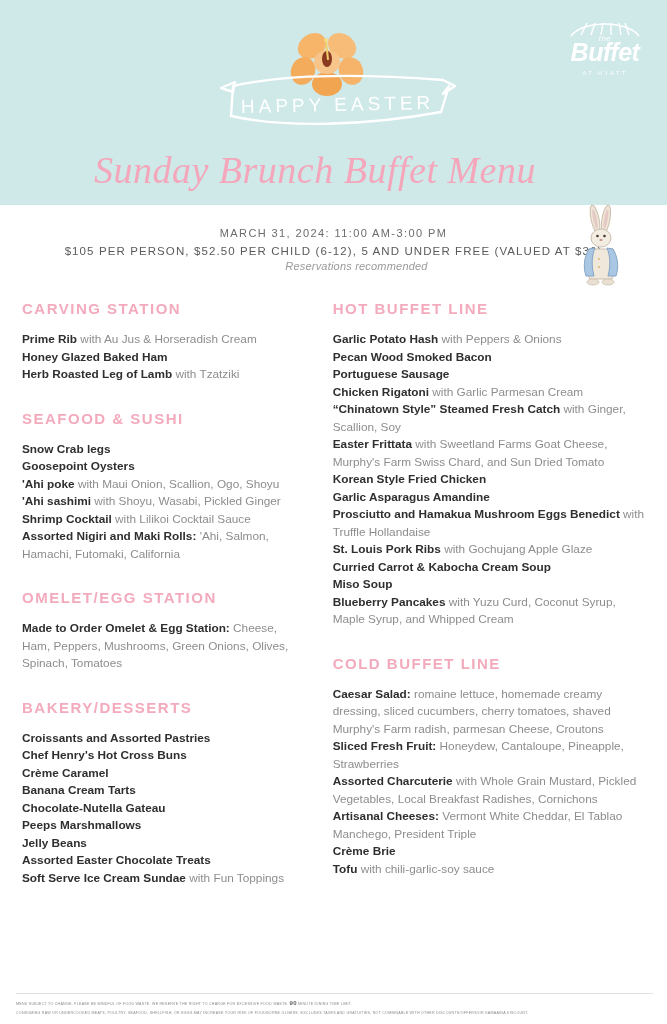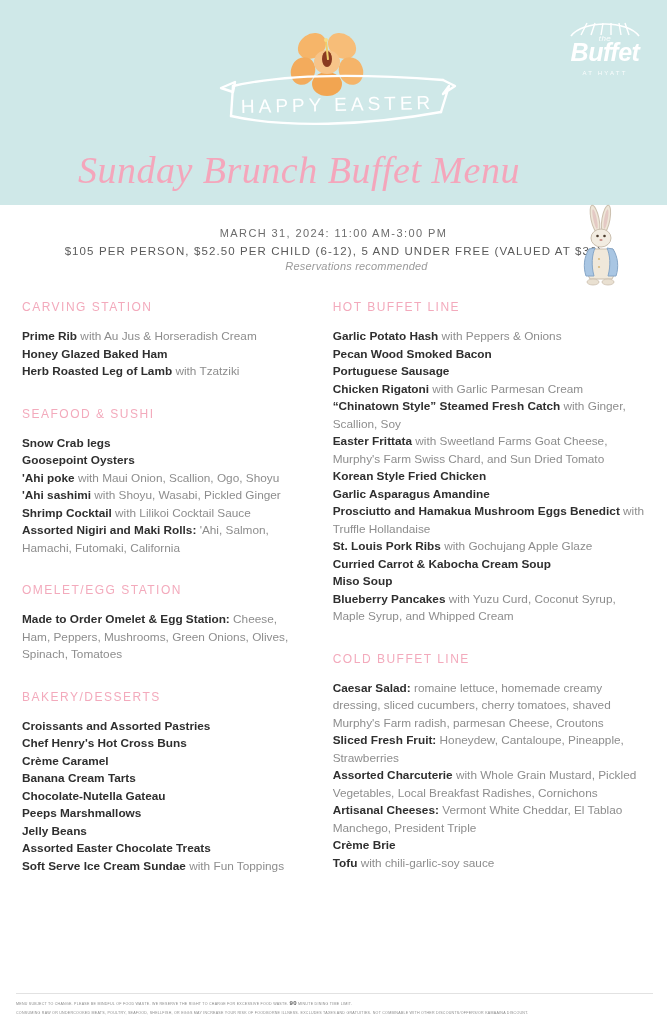--- a/index.html
+++ b/index.html
@@ -73,21 +73,21 @@
     position: absolute; left: 0; top: 26px; width: 92px;
     font-size: 25px; font-style: italic; font-weight: 700;
     letter-spacing: -0.5px; line-height: 1;
   }
   .logo-sub {
     position: absolute; left: 0; top: 56px; width: 92px;
     font-size: 6px; letter-spacing: 2.2px; opacity: .9;
   }
   .main-title {
     position: absolute;
-    left: 0; top: 148px; width: 598px;
+    left: 16px; top: 148px; width: 598px;
     text-align: center;
     font-family: "Liberation Serif", serif;
     font-style: italic;
     font-size: 38px;
     color: #f4a6bb;
     letter-spacing: 0.5px;
   }
 
   
   .info {
@@ -131,22 +131,22 @@
     padding: 28px 18px 0 22px;
     box-sizing: border-box;
     gap: 28px;
   }
   .col { width: 286px; }
   .col-right { width: 320px; }
 
   .section { margin-bottom: 26px; }
   .section-title {
     color: #f3aabc;
-    font-size: 12px;
-    font-weight: 400;
+    font-size: 15px;
+    font-weight: 700;
     letter-spacing: 1.5px;
     text-transform: uppercase;
     margin-bottom: 14px;
   }
   .item {
     font-size: 11.8px;
     line-height: 17.5px;
     color: #8d8d8d;
     margin-bottom: 0;
   }

